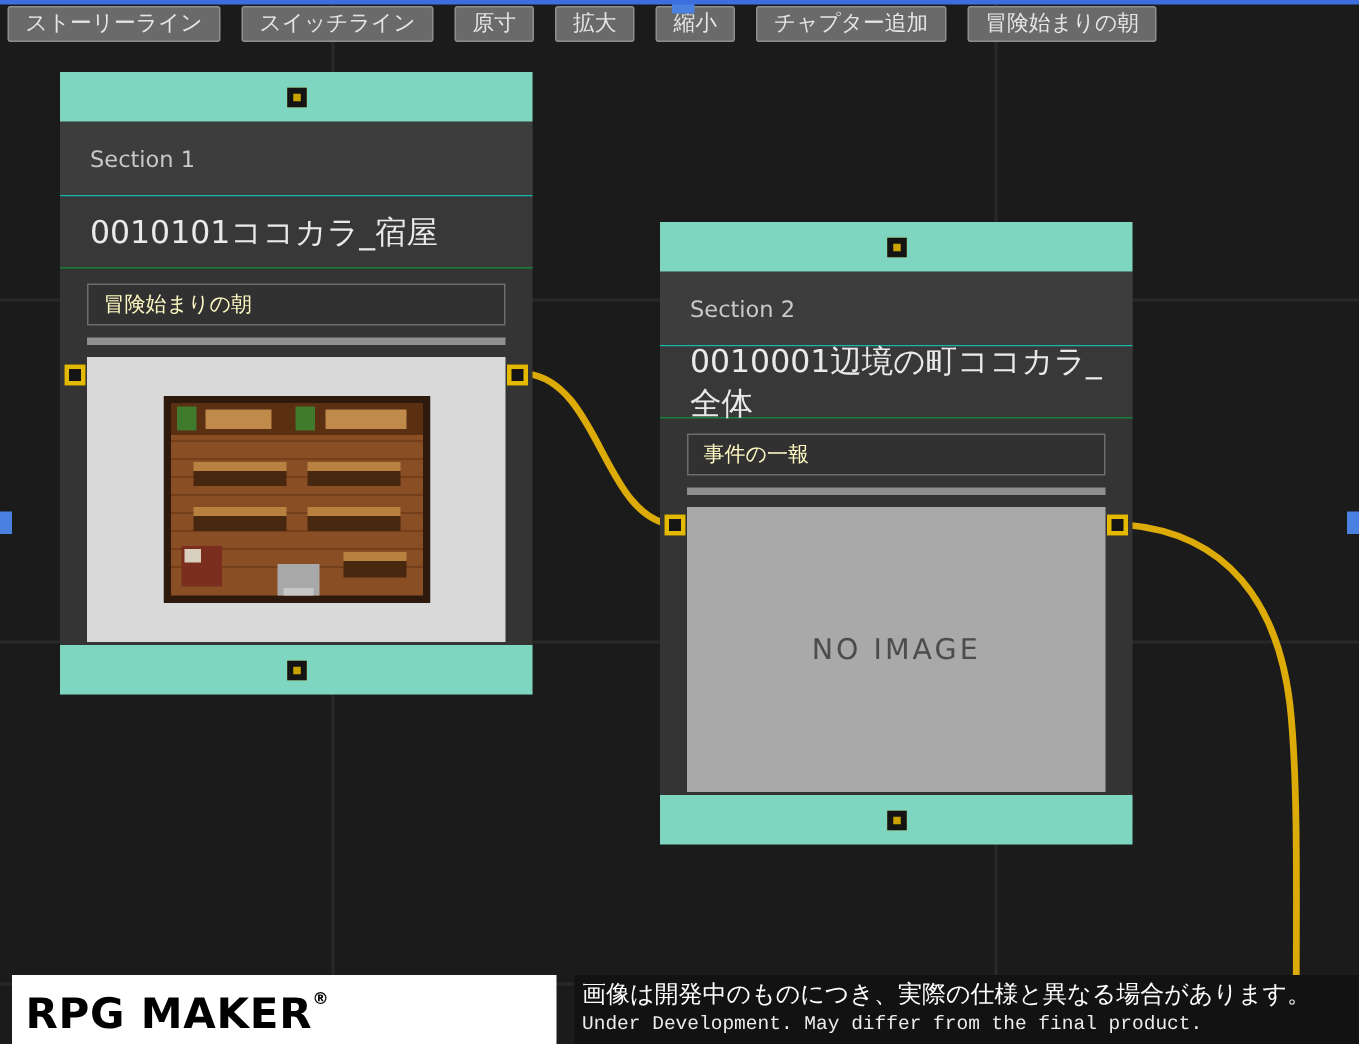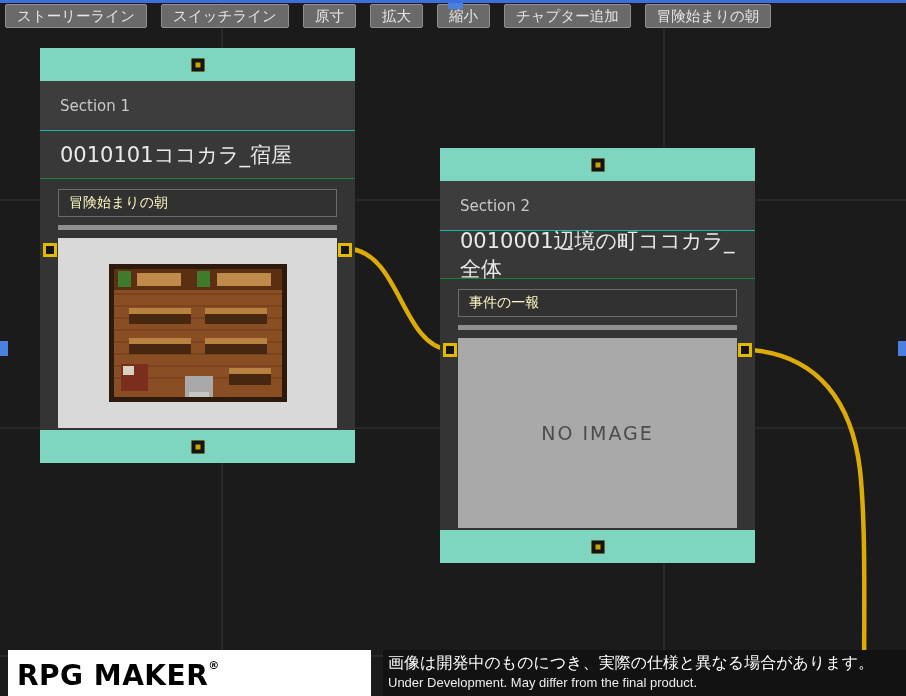--- a/index.html
+++ b/index.html
@@ -74,21 +74,21 @@
     font-size:28px; color:#ffffff; letter-spacing:1px; white-space:nowrap;
     text-shadow:-1px -1px 0 #8d8d8d, 1px -1px 0 #8d8d8d, -1px 1px 0 #8d8d8d, 1px 1px 0 #8d8d8d;
     font-weight:bold;
   }
   .disclaimer {
     position:absolute; left:383px; right:0; bottom:0; height:46px; background:#121212;
     z-index:9; padding:2px 5px; color:#fff;
   }
   .disclaimer .jp { font-size:16px; line-height:21px; white-space:nowrap; }
   .disclaimer .en { font-size:13px; line-height:20px; color:#ececec;
-    font-family:Liberation Sans, sans-serif; white-space:nowrap; }
+    font-family:Liberation Mono, monospace; white-space:nowrap; }
 </style>
 </head>
 <body>
 
 <div class="stage">
 
   <div class="top-line"></div>
   <div class="edge-marker top"></div>
   <div class="edge-marker left"></div>
   <div class="edge-marker right"></div>

